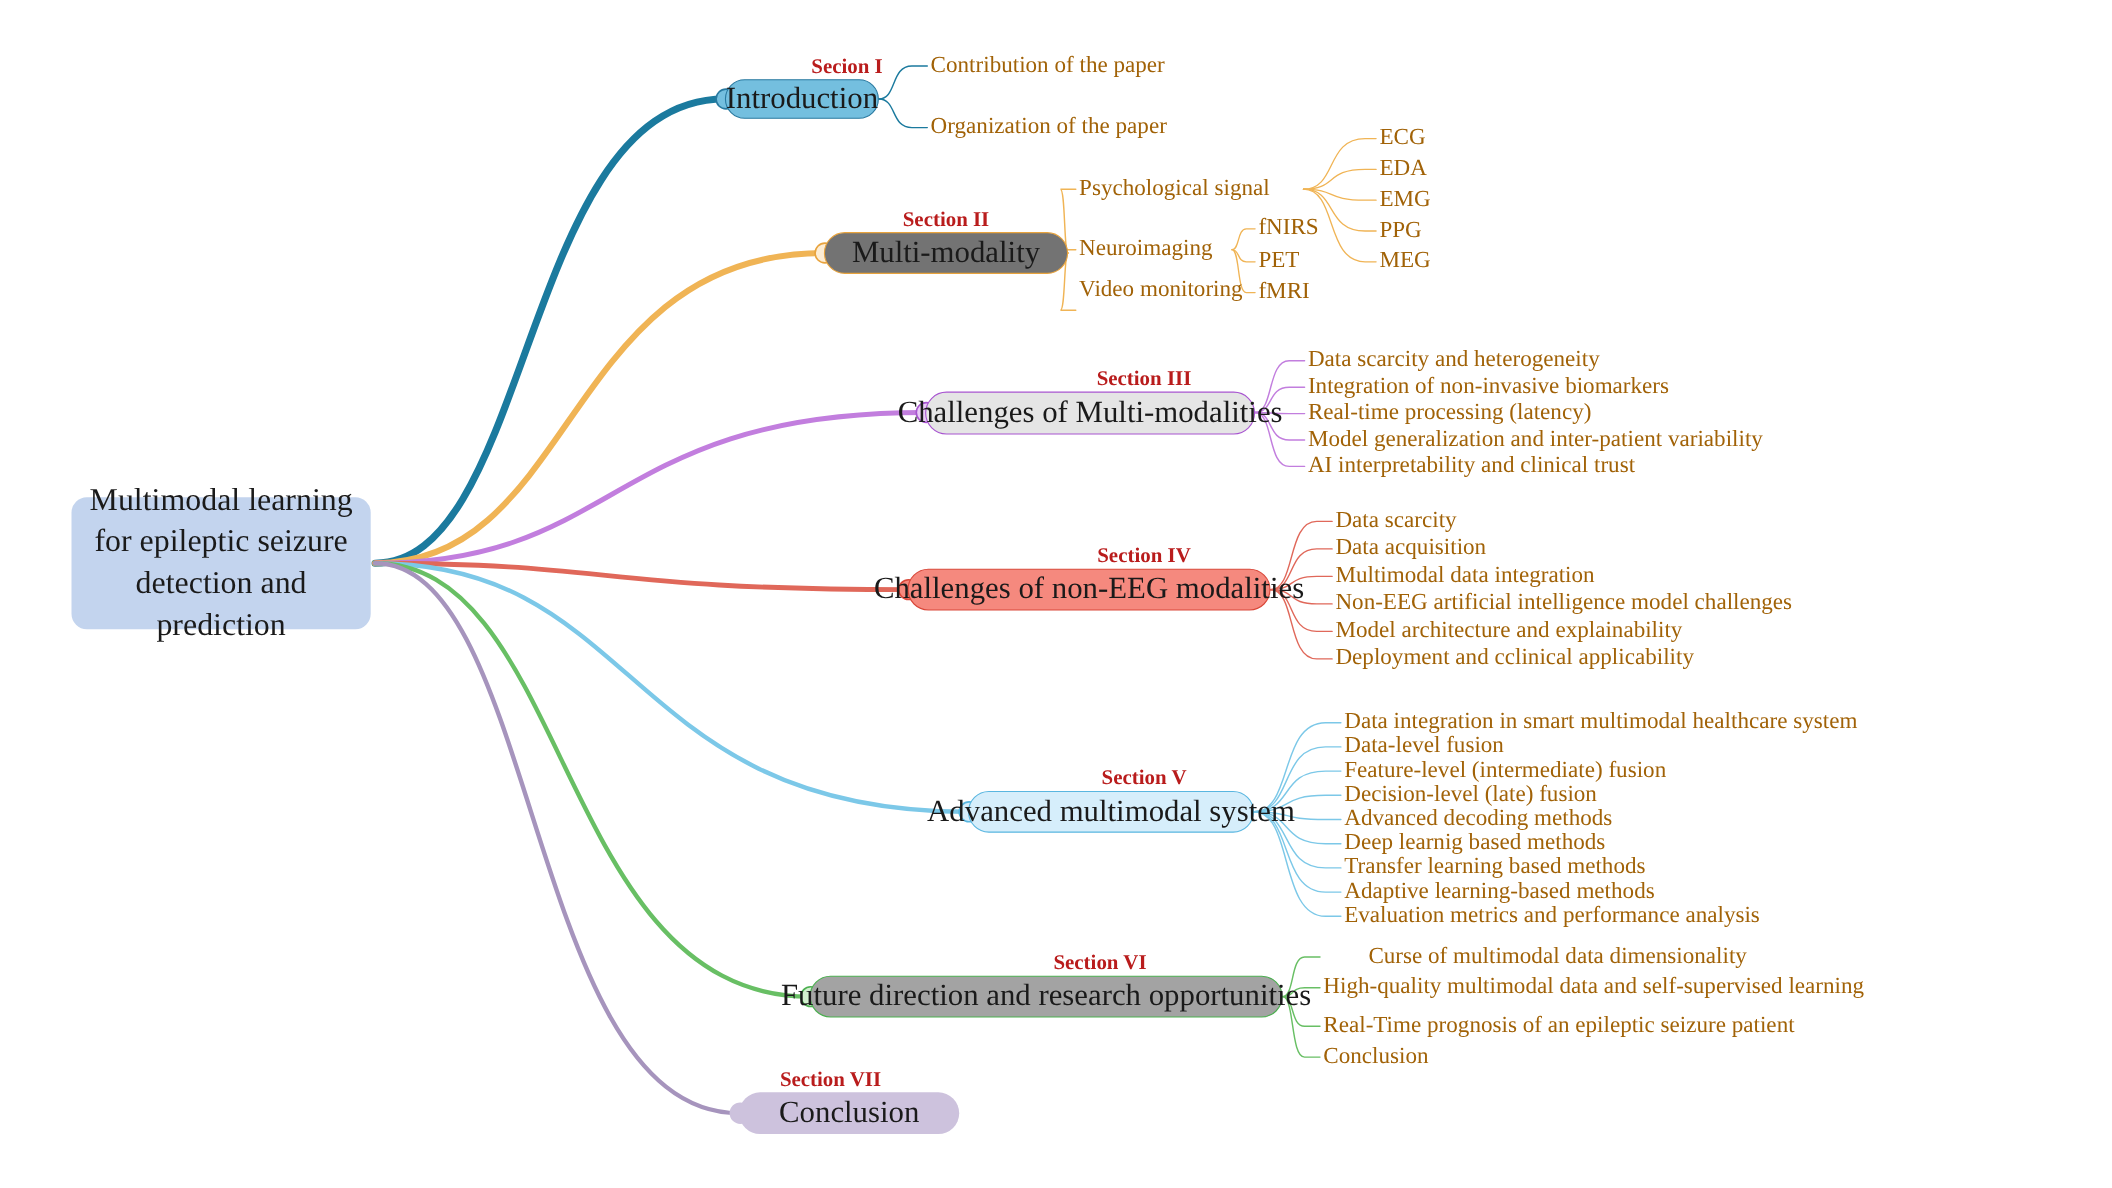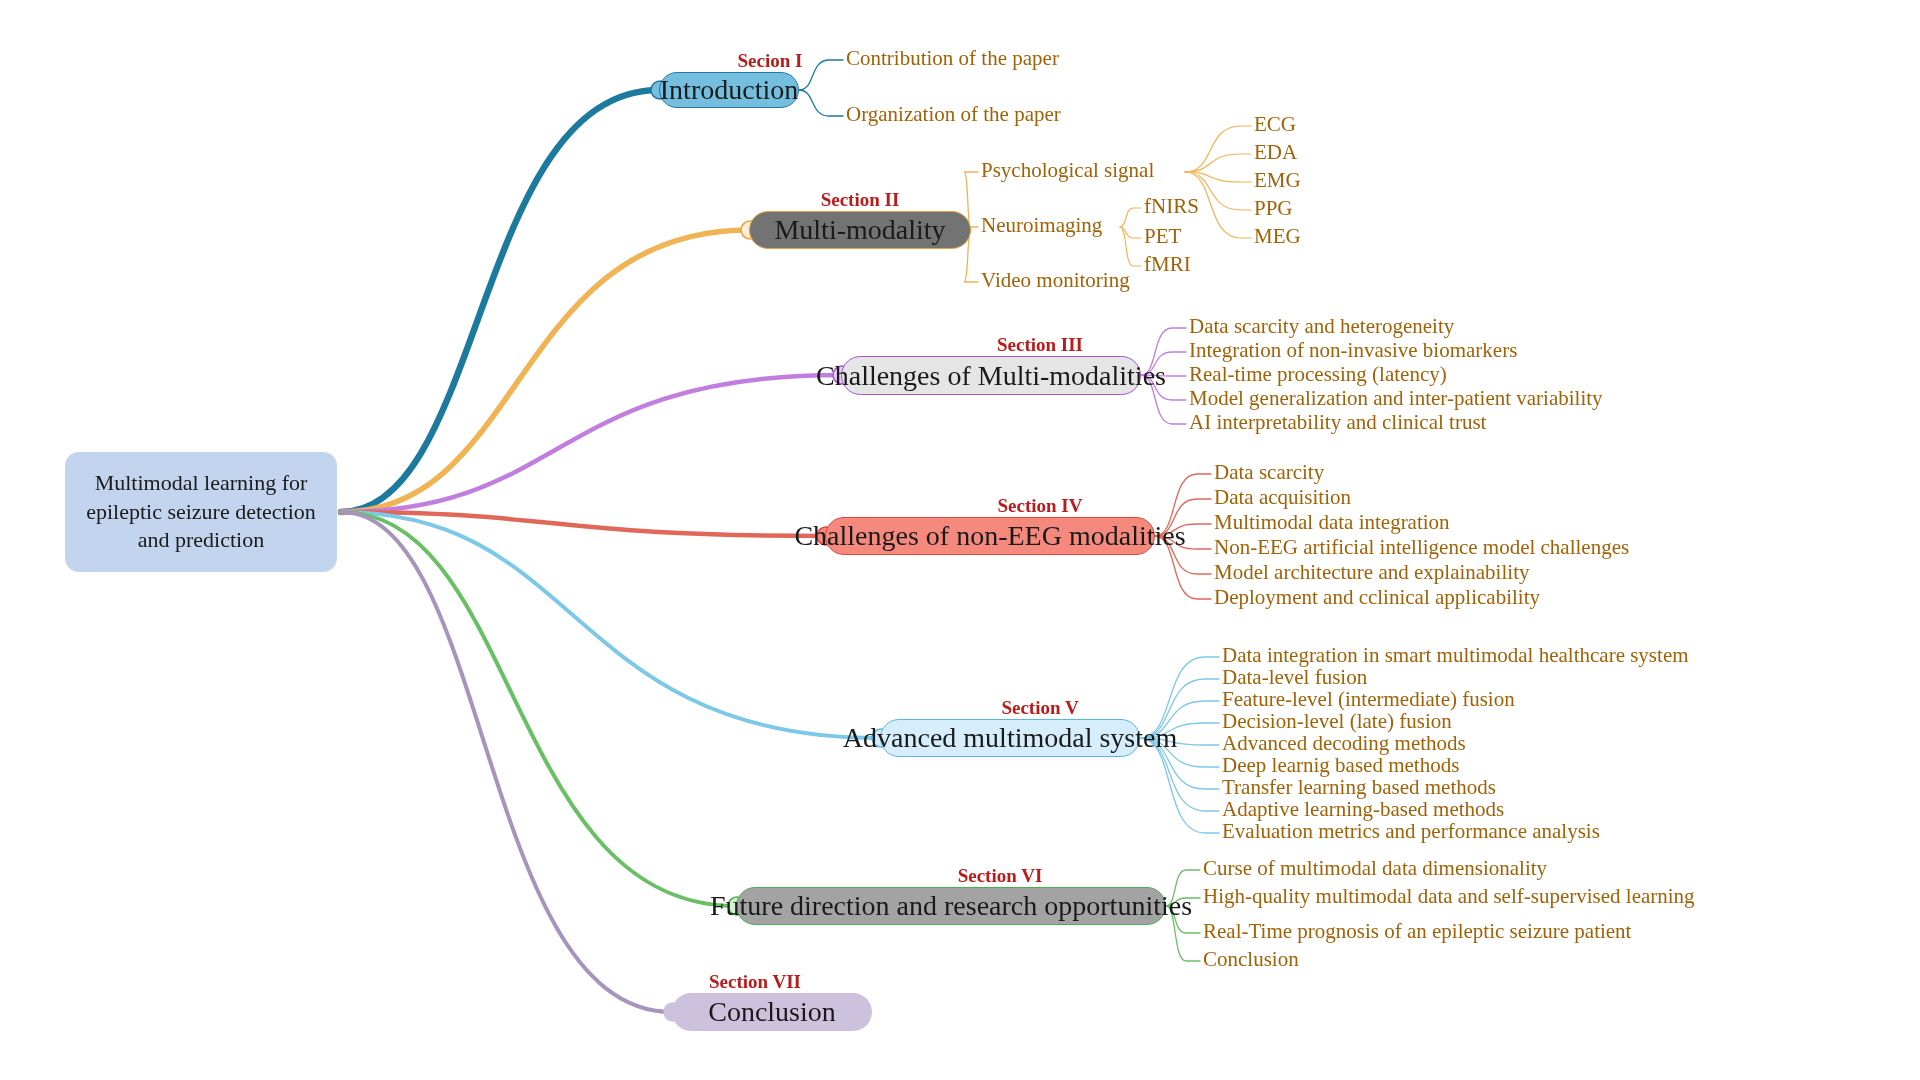--- a/index.html
+++ b/index.html
@@ -33,21 +33,21 @@
     display: flex;
     align-items: center;
     justify-content: center;
     text-align: center;
     color: #1a1a1a;
     line-height: 1.18;
     white-space: nowrap;
   }
   .root-node {
     border-radius: 14px;
-    font-size: 22px;
+    font-size: 29px;
     line-height: 1.30;
     white-space: normal;
     padding: 4px 10px;
   }
   .section-node {
     border-radius: 24px;
     font-size: 28px;
     padding: 2px 16px;
   }
   .section-caption {
@@ -137,21 +137,21 @@
   </div>
   <div class="leaf" style="left:846px; top:48px;">Contribution of the paper</div>
   <div class="leaf" style="left:846px; top:104px;">Organization of the paper</div>
 
   <div class="section-caption" style="left:770px; top:189px; width:180px;">Section II</div>
   <div class="node section-node" style="left: 749px; top: 211px; width: 222px; height: 38px; background: #737373; border: 1.5px solid rgb(232, 163, 61);">
     <span>Multi-modality</span>
   </div>
   <div class="leaf" style="left:981px; top:160px;">Psychological signal</div>
   <div class="leaf" style="left:981px; top:215px;">Neuroimaging</div>
-  <div class="leaf" style="left:981px; top:270px;text-align:right;">Video monitoring</div>
+  <div class="leaf" style="left:981px; top:252px;text-align:right;">Video monitoring</div>
 
   <div class="leaf" style="left:1254px; top:114px;">ECG</div>
   <div class="leaf" style="left:1254px; top:142px;">EDA</div>
   <div class="leaf" style="left:1254px; top:170px;">EMG</div>
   <div class="leaf" style="left:1254px; top:198px;">PPG</div>
   <div class="leaf" style="left:1254px; top:226px;">MEG</div>
 
   <div class="leaf" style="left:1144px; top:196px;">fNIRS</div>
   <div class="leaf" style="left:1144px; top:226px;">PET</div>
   <div class="leaf" style="left:1144px; top:254px;">fMRI</div>
@@ -188,21 +188,21 @@
   <div class="leaf" style="left:1222px; top:733px;">Advanced decoding methods</div>
   <div class="leaf" style="left:1222px; top:755px;">Deep learnig based methods</div>
   <div class="leaf" style="left:1222px; top:777px;">Transfer learning based methods</div>
   <div class="leaf" style="left:1222px; top:799px;">Adaptive learning-based methods</div>
   <div class="leaf" style="left:1222px; top:821px;">Evaluation metrics and performance analysis</div>
 
   <div class="section-caption" style="left:840px; top:865px; width:320px;">Section VI</div>
   <div class="node section-node" style="left: 736px; top: 887px; width: 430px; height: 38px; background: #a3a3a3; border: 1.5px solid rgb(76, 175, 80);">
     <span>Future direction and research opportunities</span>
   </div>
-  <div class="leaf" style="left:1203px; top:858px;">Curse of multimodal data dimensionality</div>
+  <div class="leaf" style="left:1244px; top:858px;">Curse of multimodal data dimensionality</div>
   <div class="leaf" style="left:1203px; top:886px;">High-quality multimodal data and self-supervised learning</div>
   <div class="leaf" style="left:1203px; top:921px;">Real-Time prognosis of an epileptic seizure patient</div>
   <div class="leaf" style="left:1203px; top:949px;">Conclusion</div>
 
   <div class="section-caption" style="left:645px; top:971px; width:220px;">Section VII</div>
   <div class="node section-node" style="left: 672px; top: 993px; width: 200px; height: 38px; background: rgb(205, 194, 221);">
     <span>Conclusion</span>
   </div>
 
 </div>

